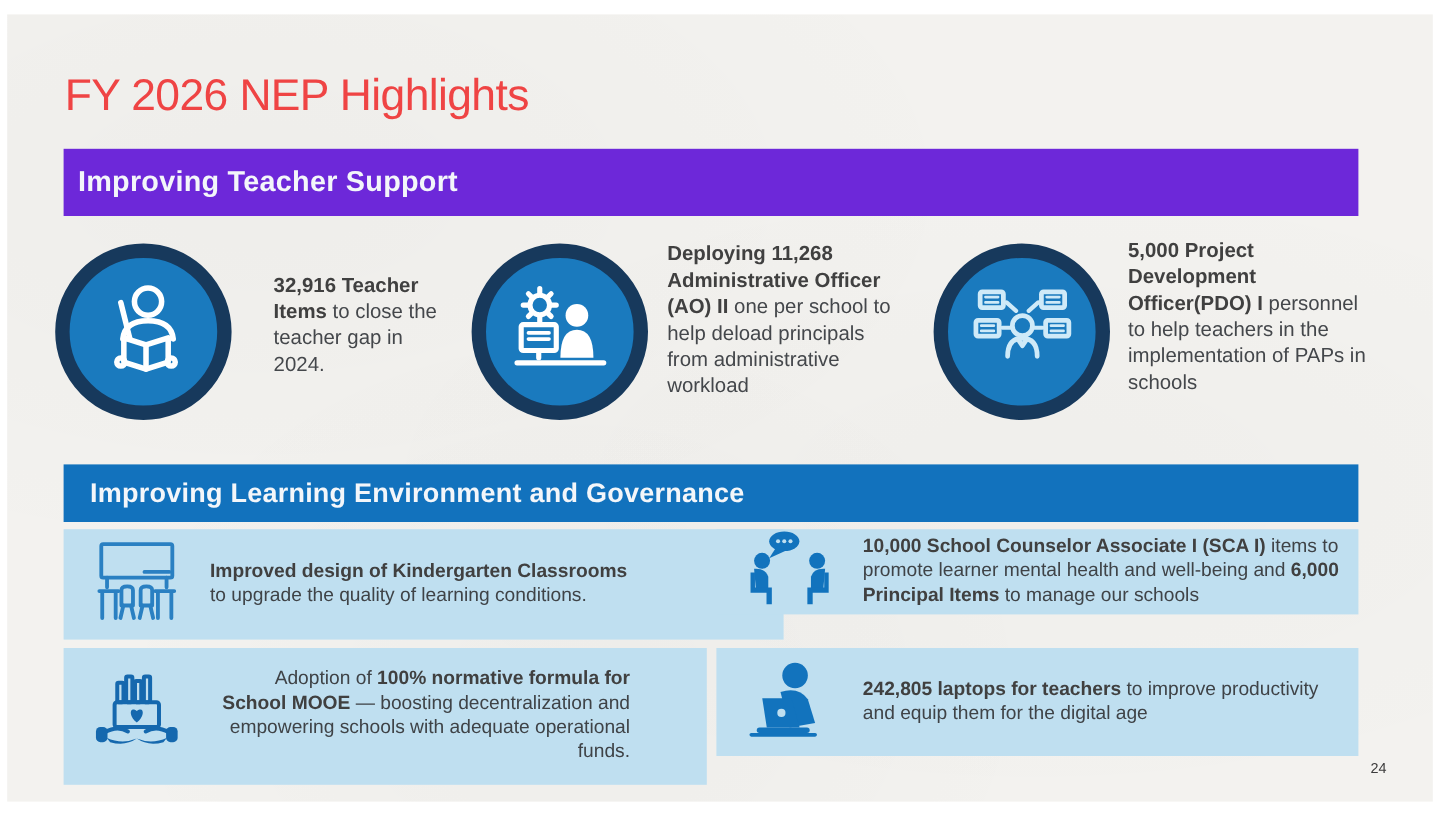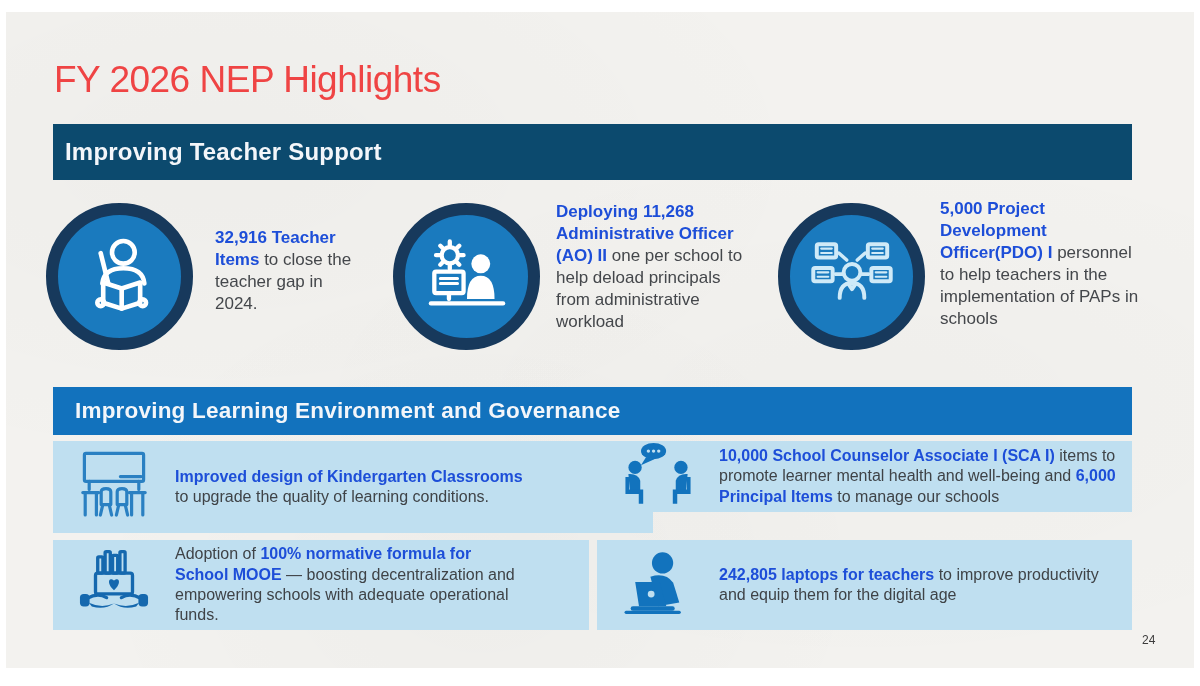--- a/index.html
+++ b/index.html
@@ -13,49 +13,49 @@
     background-image:
       radial-gradient(ellipse at 18% 22%, rgba(0,0,0,0.018), transparent 45%),
       radial-gradient(ellipse at 72% 60%, rgba(0,0,0,0.015), transparent 50%),
       radial-gradient(ellipse at 40% 85%, rgba(0,0,0,0.02), transparent 40%);
   }
   .title{
     position:absolute;left:54px;top:59px;
     font-size:37px;font-weight:normal;letter-spacing:-0.5px;color:#ef4444;
   }
   .section-bar{position:absolute;left:53px;width:1079px;display:flex;align-items:center;}
-  .bar-navy{top:124px;height:56px;background:#0c4a6e;}
+  .bar-navy{top:124px;height:56px;background:#6d28d9;}
   .bar-blue{top:387px;height:48px;background:#1272bd;}
   .bar-navy .bar-label{padding-left:12px;font-size:24px;}
   .bar-blue .bar-label{padding-left:22px;font-size:22.5px;}
   .bar-label{color:#f3f6fa;font-weight:bold;letter-spacing:0.2px;}
 
   .badge{
     position:absolute;width:147px;height:147px;border-radius:50%;
     background:#1a7abe;border:12px solid #17395c;box-sizing:border-box;
     display:flex;align-items:center;justify-content:center;top:203px;
   }
   .badge-1{left:46px;}
   .badge-2{left:393px;}
   .badge-3{left:778px;}
 
   .blurb{position:absolute;font-size:17px;line-height:1.29;color:#44474b;}
-  .blurb-1{left:215px;top:227px;width:152px;}
+  .blurb-1{left:228px;top:227px;width:152px;}
   .blurb-2{left:556px;top:201px;width:198px;}
   .blurb-3{left:940px;top:198px;width:204px;}
 
-  .seg-bold{font-weight:bold;color:#1d4ed8;}
+  .seg-bold{font-weight:bold;color:#404040;}
   .seg-reg{font-weight:normal;}
 
   .cell{
     position:absolute;background:#bfdff0;display:flex;align-items:center;
   }
   .cell-tl{left:53px;top:441px;width:600px;height:92px;}
   .cell-tr{left:597px;top:441px;width:535px;height:71px;}
-  .cell-bl{left:53px;top:540px;width:536px;height:90px;}
+  .cell-bl{left:53px;top:540px;width:536px;height:114px;text-align:right;}
   .cell-br{left:597px;top:540px;width:535px;height:90px;}
   .cell-icon{flex:none;width:122px;display:flex;align-items:center;justify-content:center;}
   .cell-text{flex:1;font-size:16px;line-height:1.28;color:#3f4347;padding-right:14px;}
   .cell-tl .cell-text{max-width:352px;}
   .cell-bl .cell-text{max-width:350px;}
   .cell-tr .cell-text{max-width:408px;}
   .cell-br .cell-text{max-width:412px;}
 
   .page-number{
     position:absolute;left:1142px;top:633px;font-size:12px;color:#3c3c3c;

